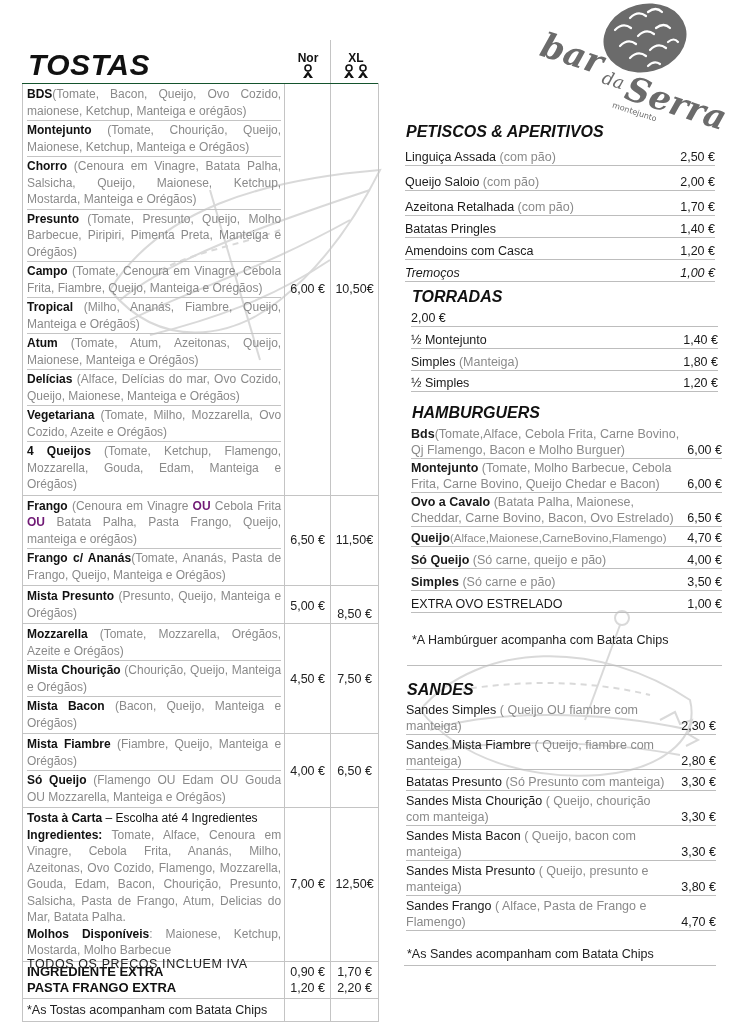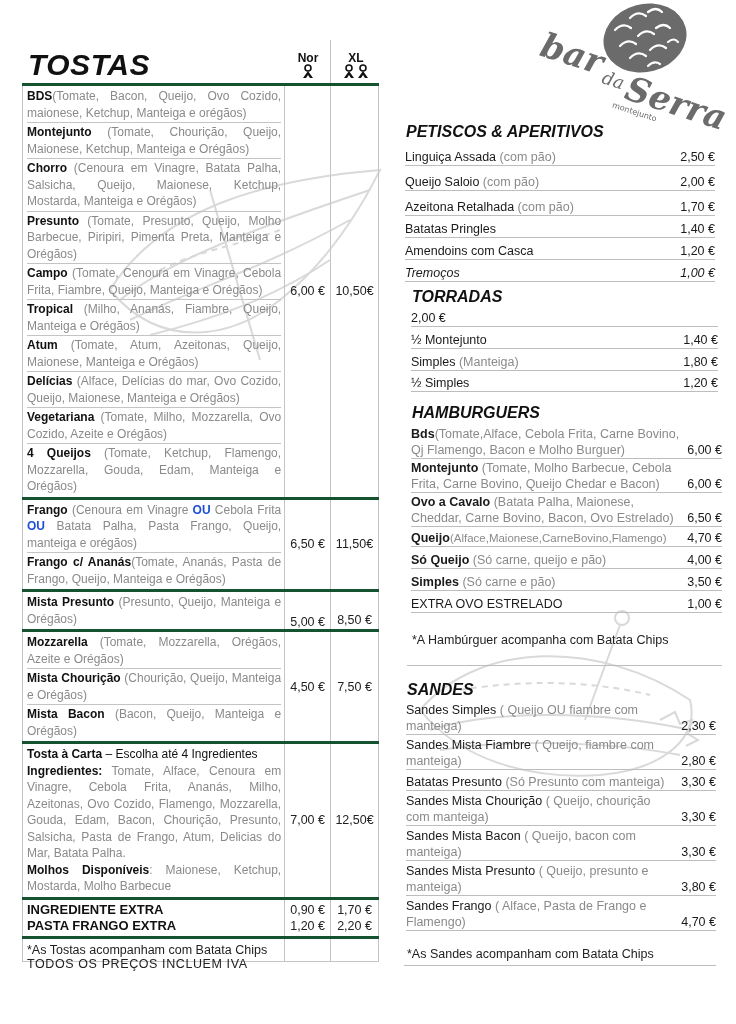--- a/index.html
+++ b/index.html
@@ -20,26 +20,26 @@
   .vline { position: absolute; background: #c4c4c4; width: 1px; }
   .tostas-table {
     position: absolute; left: 22px; top: 83px; width: 357px;
     border-collapse: collapse;
   }
   .tostas-table td { vertical-align: middle; }
   .tostas-table td.desc { width: 263px; padding: 1px 3px 1px 4px; border-left: 1px solid #c4c4c4; }
   .tostas-table td.price { width: 46px; text-align: center; font-size: 12.5px; color: #222; border-left: 1px solid #c4c4c4; }
   .tostas-table td.price2 { width: 48px; text-align: center; font-size: 12.5px; color: #222; border-left: 1px solid #c4c4c4; border-right: 1px solid #c4c4c4; }
   .tostas-table tr.grp-end td { border-bottom: 1px solid #c4c4c4; }
-  .tostas-table tr.grp-start td { border-top: 3px solid #14532d; }
+  .tostas-table tr.grp-start td { border-top: 1px solid #14532d; }
   .item { font-size: 12px; line-height: 16.5px; text-align: justify; padding: 1px 0; }
   .item + .item { border-top: 1px solid #c4c4c4; }
   .item-name { font-weight: bold; color: #111; }
   .item-desc { color: #8a8a8a; }
-  .item-desc b { color: #1d4ed8; font-weight: bold; }
+  .item-desc b { color: #701a75; font-weight: bold; }
   .extras { font-size: 13px; font-weight: bold; line-height: 16px; padding: 2px 4px !important; }
   .extras-price { font-size: 12.5px; line-height: 16px; }
   .note-tostas { font-size: 12.5px; color: #222; line-height: 18px; padding: 2px 4px !important; }
   .iva {
     position: absolute; left: 27px; top: 957px; font-size: 12.5px; letter-spacing: 0.6px; color: #222;
   }
 
   
   .watermark { position: absolute; pointer-events: none; opacity: 0.22; }
 
@@ -134,34 +134,42 @@
       <div class="item"><span class="item-name">Frango c/ Ananás</span><span class="item-desc">(Tomate, Ananás, Pasta de Frango, Queijo, Manteiga e Orégãos)</span></div>
     </td>
     <td class="price">6,50 €</td>
     <td class="price2">11,50€</td>
   </tr>
 
   <tr class="grp-start grp-end">
     <td class="desc">
       <div class="item"><span class="item-name">Mista Presunto</span><span class="item-desc"> (Presunto, Queijo, Manteiga e Orégãos)</span></div>
     </td>
-    <td class="price" style="vertical-align:bottom;padding-bottom:0;">5,00 €</td>
+    <td class="price" style="vertical-align:bottom;padding-bottom:10px;">5,00 €</td>
     <td class="price2" style="vertical-align:bottom;padding-bottom:2px;">8,50 €</td>
   </tr>
 
   <tr class="grp-start grp-end">
     <td class="desc">
       <div class="item"><span class="item-name">Mozzarella</span><span class="item-desc"> (Tomate, Mozzarella, Orégãos, Azeite e Orégãos)</span></div>
       <div class="item"><span class="item-name">Mista Chourição</span><span class="item-desc"> (Chourição, Queijo, Manteiga e Orégãos)</span></div>
       <div class="item"><span class="item-name">Mista Bacon</span><span class="item-desc"> (Bacon, Queijo, Manteiga e Orégãos)</span></div>
     </td>
     <td class="price">4,50 €</td>
     <td class="price2">7,50 €</td>
   </tr>
 
+  <tr class="grp-start grp-end">
+    <td class="desc">
+      <div class="item"><span class="item-name">Mista Fiambre</span><span class="item-desc"> (Fiambre, Queijo, Manteiga e Orégãos)</span></div>
+      <div class="item"><span class="item-name">Só Queijo</span><span class="item-desc"> (Flamengo  OU Edam OU Gouda OU Mozzarella, Manteiga e Orégãos)</span></div>
+    </td>
+    <td class="price">4,00 €</td>
+    <td class="price2">6,50 €</td>
+  </tr>
 
   <tr class="grp-start grp-end">
     <td class="desc">
       <div class="item">
         <div><span class="item-name">Tosta à Carta</span><span style="color:#111"> – Escolha até 4 Ingredientes</span></div>
         <div><span class="item-name">Ingredientes:</span><span class="item-desc"> Tomate, Alface, Cenoura em Vinagre, Cebola Frita, Ananás, Milho, Azeitonas, Ovo Cozido, Flamengo, Mozzarella, Gouda, Edam, Bacon, Chourição, Presunto, Salsicha, Pasta de Frango, Atum, Delicias do Mar, Batata Palha.</span></div>
         <div><span class="item-name">Molhos Disponíveis</span><span class="item-desc">: Maionese, Ketchup, Mostarda, Molho Barbecue</span></div>
       </div>
     </td>
     <td class="price">7,00 €</td>

